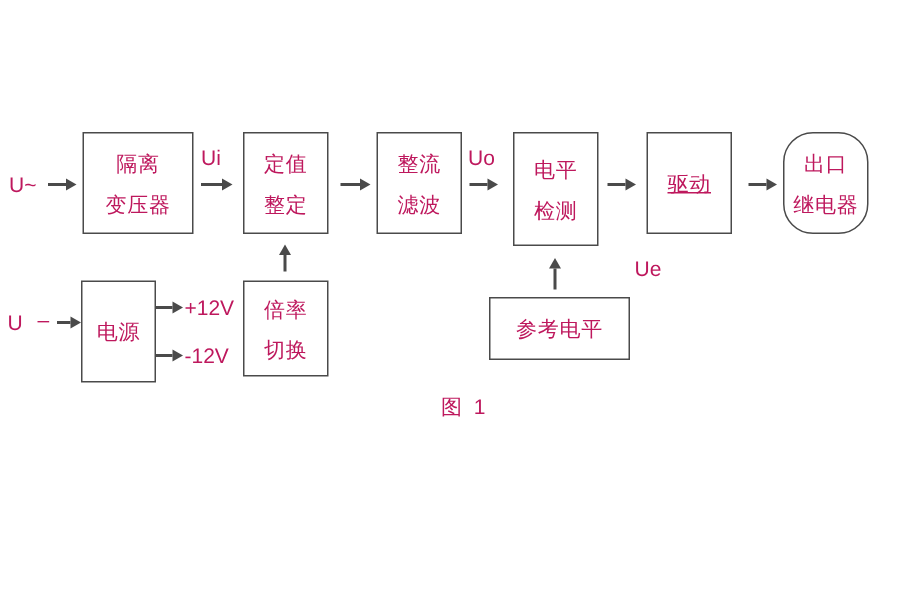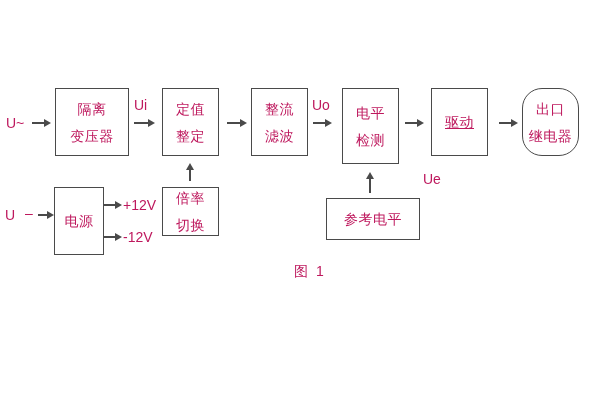--- a/index.html
+++ b/index.html
@@ -12,21 +12,21 @@
     display:flex;flex-direction:column;justify-content:center;align-items:center;
     gap:9px;font-size:14px;line-height:18px;letter-spacing:0.5px;text-align:center;
   }
   #b-isolation{left:55px;top:88px;width:74px;height:68px;}
   #b-setting{left:162px;top:88px;width:57px;height:68px;}
   #b-rectify{left:251px;top:88px;width:57px;height:68px;}
   #b-level{left:342px;top:88px;width:57px;height:76px;}
   #b-drive{left:431px;top:88px;width:57px;height:68px;text-decoration:underline;}
   #b-relay{left:522px;top:88px;width:57px;height:68px;border-radius:20px;}
   #b-power{left:54px;top:187px;width:50px;height:68px;text-align:center;}
-  #b-ratio{left:162px;top:187px;width:57px;height:49px;text-align:center;}
+  #b-ratio{left:162px;top:187px;width:57px;height:64px;text-align:center;}
   #b-ref{left:326px;top:198px;width:94px;height:42px;}
 
   .sig{position:absolute;font-size:14px;line-height:16px;white-space:nowrap;}
   #l-uac{left:6px;top:115px;}
   #l-ui{left:134px;top:97px;}
   #l-uo{left:312px;top:97px;}
   #l-ue{left:379px;top:171px;margin-left:44px;}
   #l-udc{left:5px;top:207px;}
   #l-udash{left:25px;top:205px;}
   #l-p12{left:123px;top:197px;}

